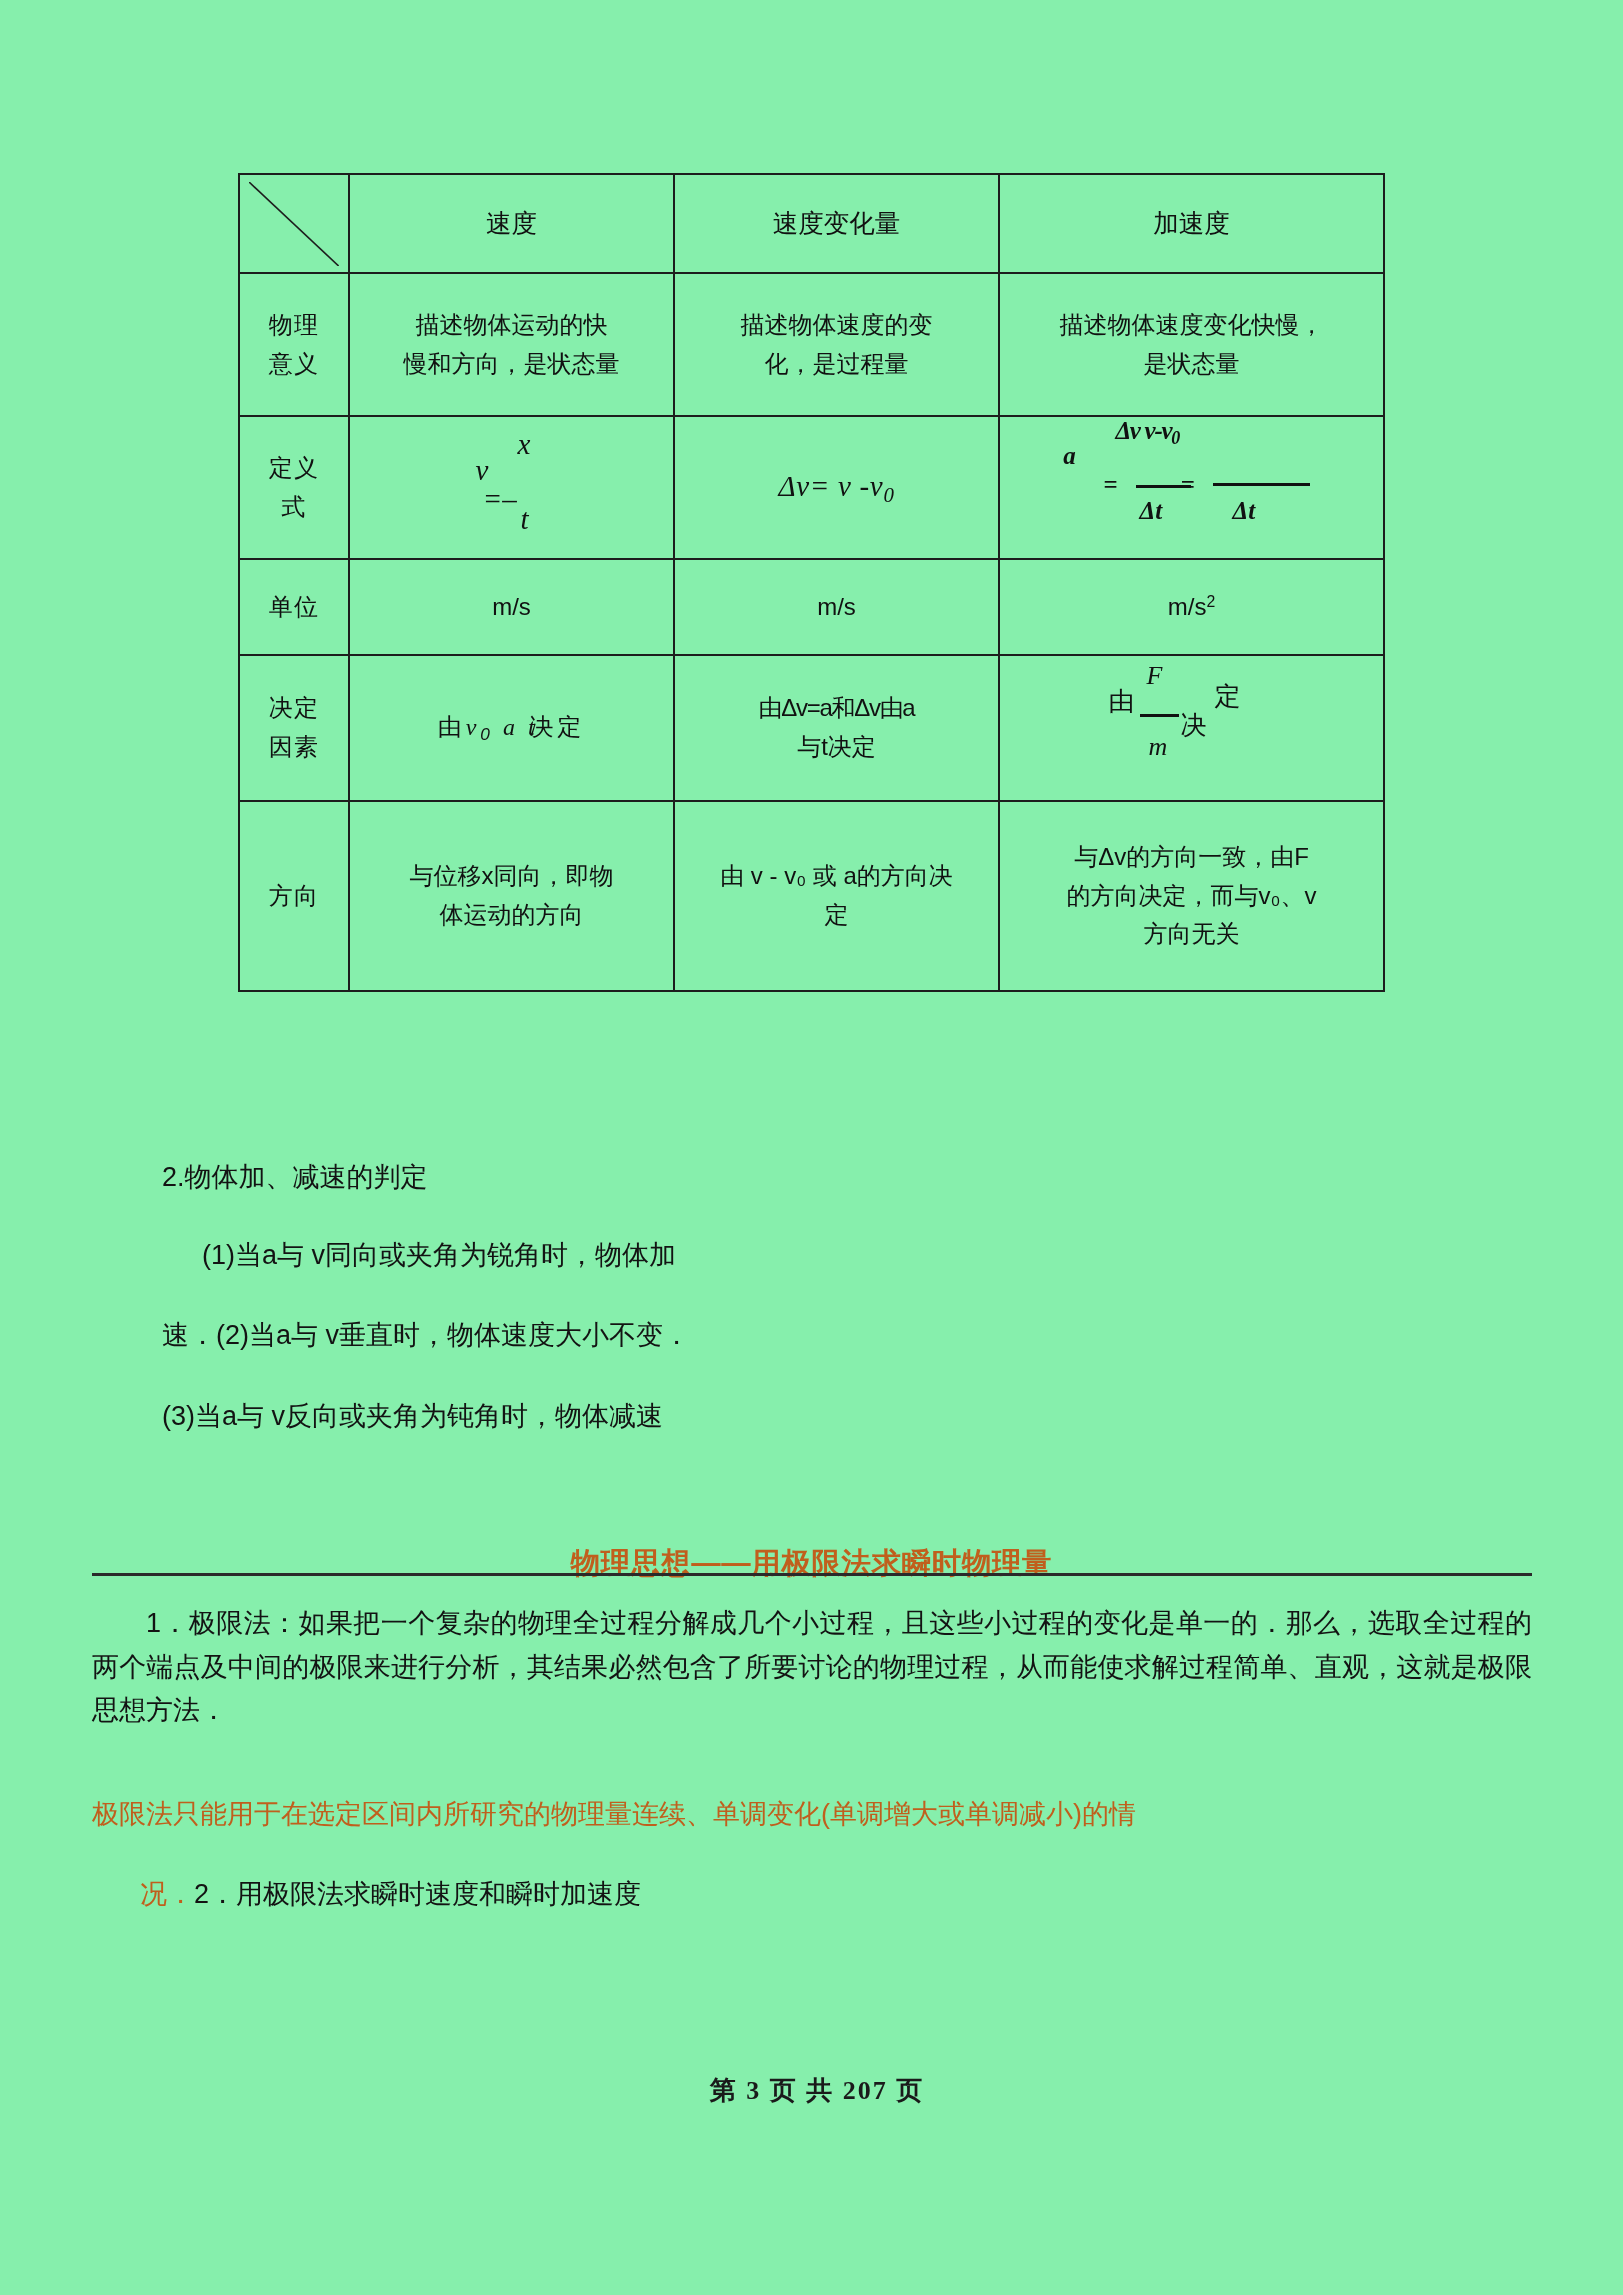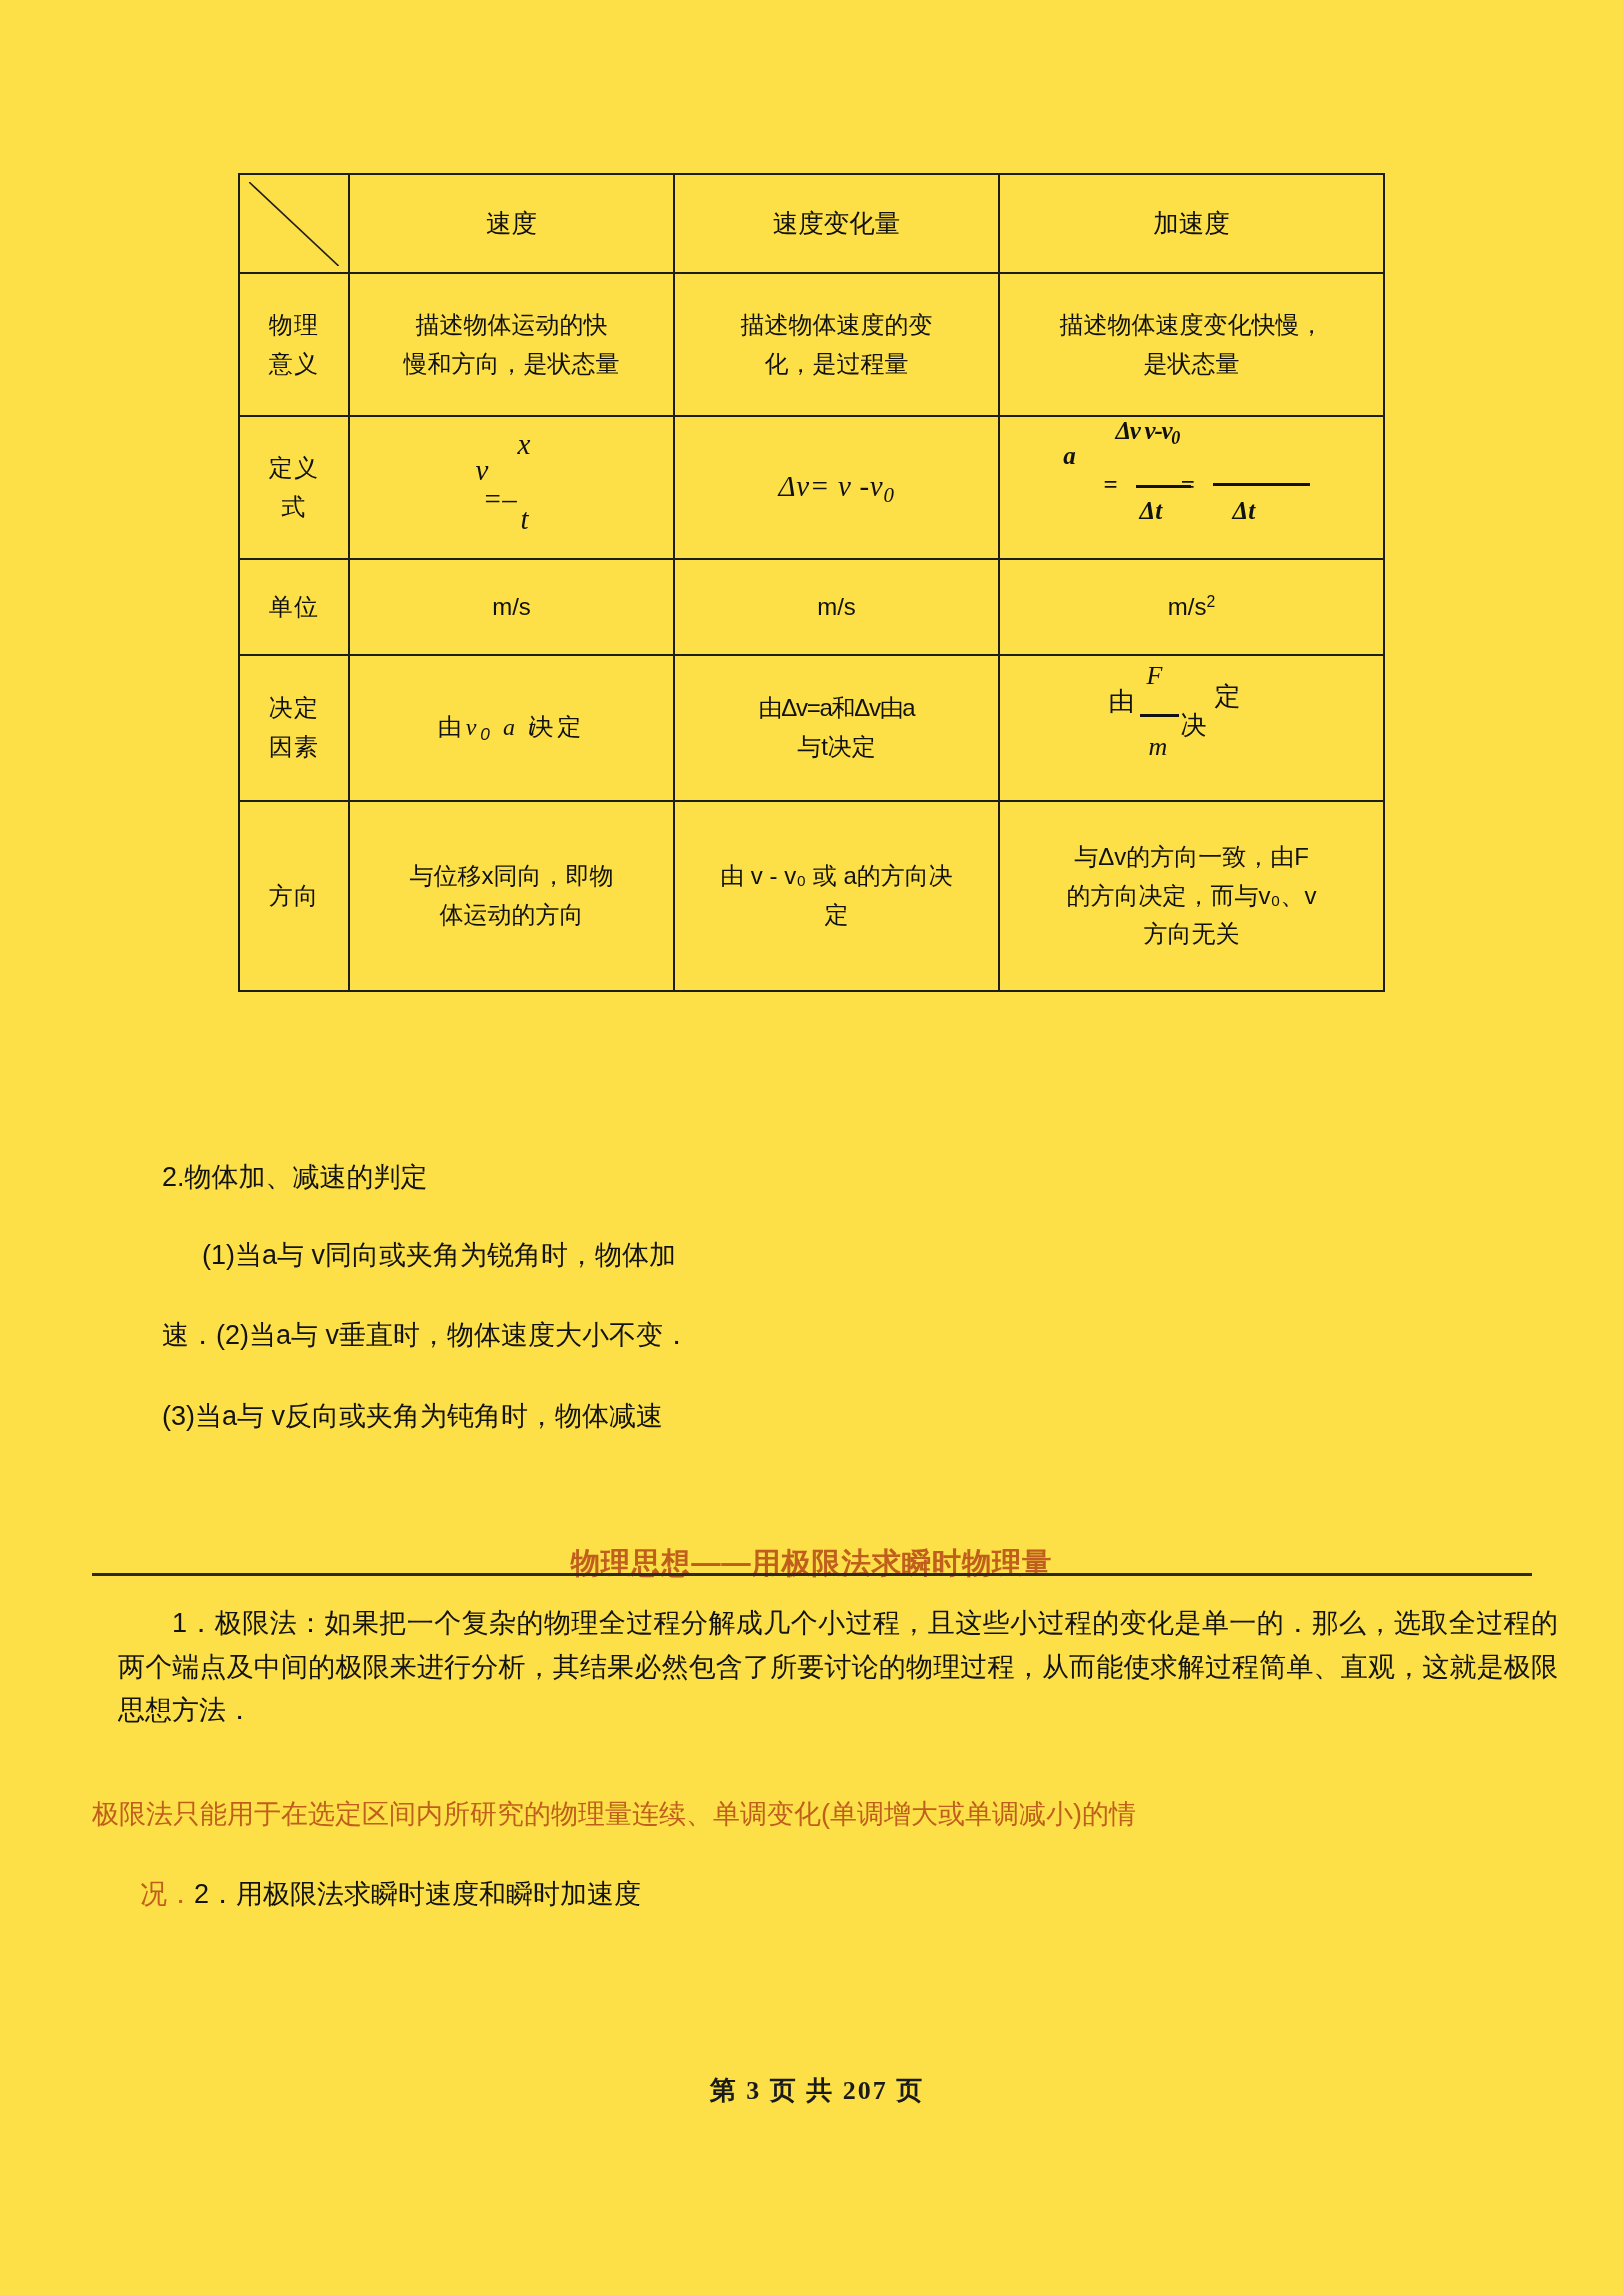--- a/index.html
+++ b/index.html
@@ -12,21 +12,21 @@
     height: 2295px;
     position: relative;
     font-family: "Liberation Sans", "DejaVu Sans", sans-serif;
     color: #1a1a1a;
     overflow: hidden;
   }
 
   .page {
     position: absolute;
     inset: 0;
-    background: #fde047;
+    background: #86efac;
   }
 
   
   .cmp-table {
     position: absolute;
     left: 238px;
     top: 173px;
     width: 1144px;
     border-collapse: collapse;
     table-layout: fixed;
@@ -149,21 +149,21 @@
 
   .para {
     position: absolute;
     left: 92px;
     width: 1440px;
     font-size: 27px;
     line-height: 1.62;
     color: #131313;
     text-align: justify;
   }
-  .para-a { top: 1602px; text-indent: 54px; margin-left: 26px; }
+  .para-a { top: 1602px; text-indent: 54px; }
   .para-b { top: 1793px; color: #C05F1D; }
   .para-c { top: 1873px; margin-left: 48px; }
   .para-c .orange { color: #C05F1D; }
 
   
   .footer {
     position: absolute;
     left: 11px; right: 0;
     top: 2073px;
     text-align: center;

